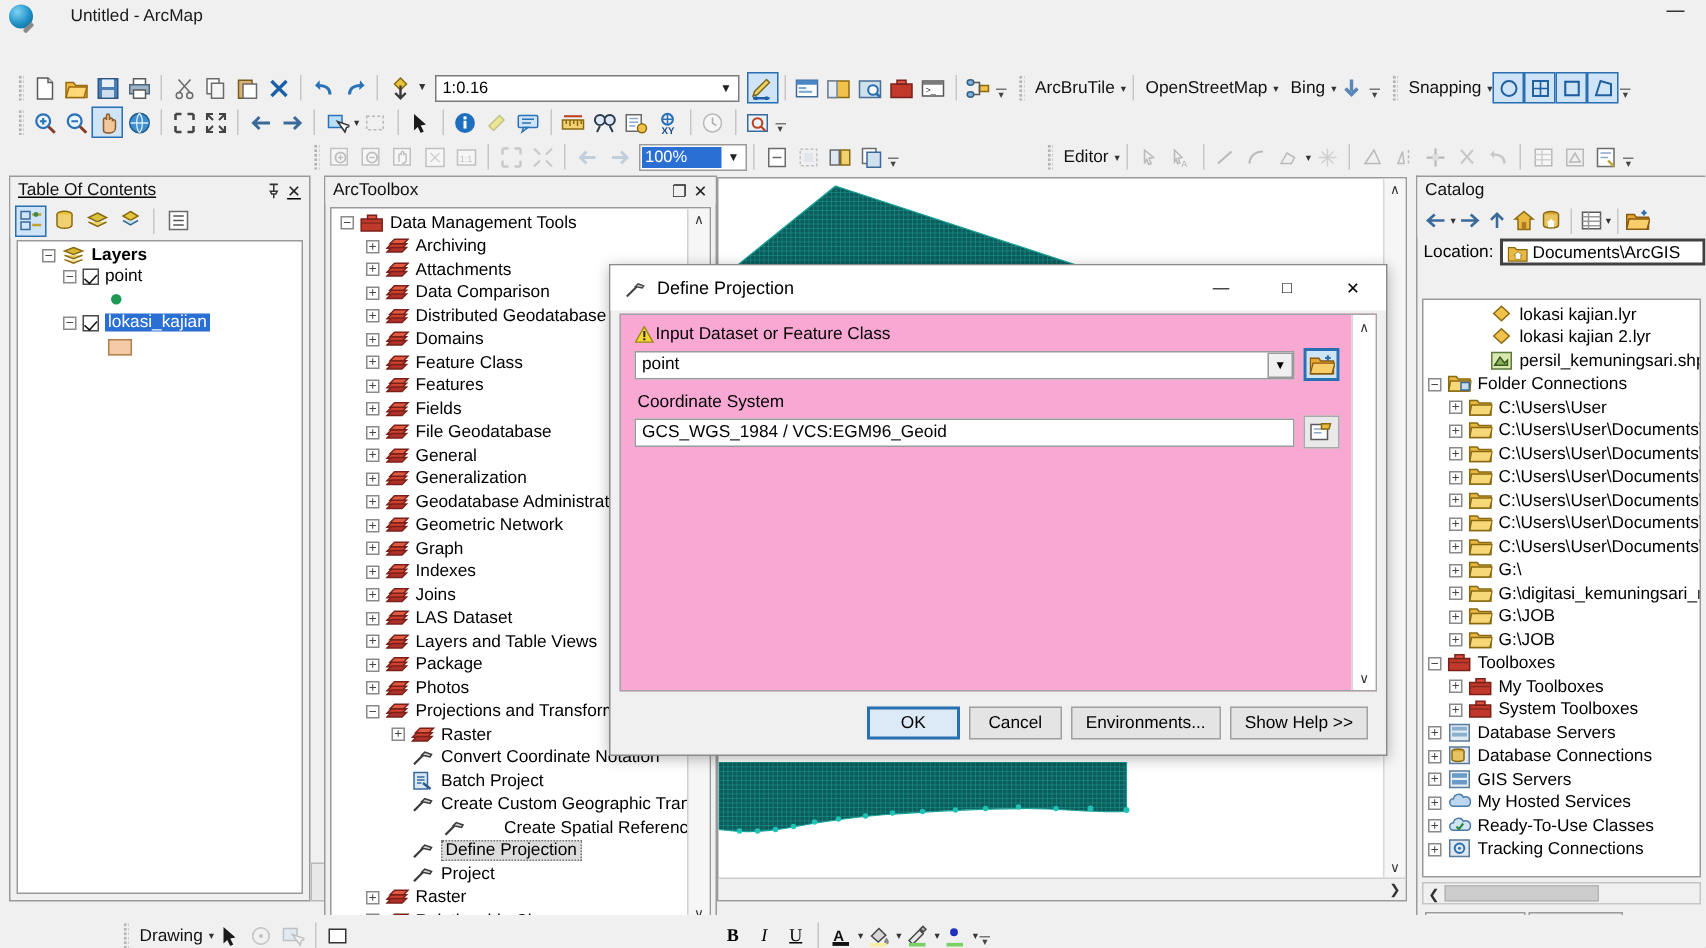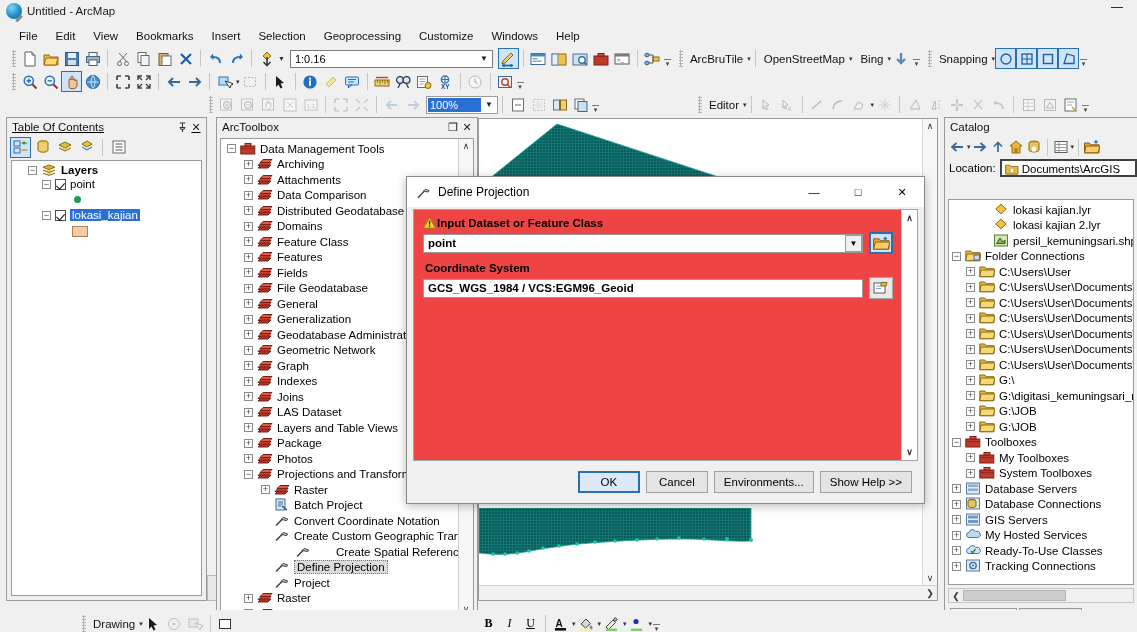--- a/index.html
+++ b/index.html
@@ -10,21 +10,21 @@
     font-family: "Liberation Sans", sans-serif;
     font-size: 11px;
     color: #000;
     background: #f0f0f0;
   }
   #app { position: relative; width: 1137px; height: 632px; background: #f0f0f0; }
 
   
   .titlebar {
     position: absolute; left: 0; top: 0; width: 1137px; height: 22px;
-    background: #f0f0f0; display: flex; align-items: center;
+    background: #f0f0f0; display: flex; align-items: center; gap: 20px;
   }
   .titlebar .tb-icon {
     width: 16px; height: 16px; margin: 0 5px 0 6px;
     border-radius: 50%;
     background: radial-gradient(circle at 35% 30%, #7fd4f5 0%, #1f8fc4 55%, #0d5d86 100%);
     position: relative; flex: none;
   }
   .titlebar .tb-icon:after {
     content: ""; position: absolute; right: -1px; bottom: -1px;
     width: 8px; height: 3px; background: #8a8a8a; transform: rotate(-45deg);
@@ -116,21 +116,21 @@
   
   .dialog {
     position: absolute; background: #f0f0f0; border: 1px solid #8a8a8a;
     box-shadow: 0 2px 9px rgba(0,0,0,0.28);
   }
   .dlg-title { height: 30px; display: flex; align-items: center; padding-left: 9px; background: #fff; }
   .dlg-title .dtxt { font-size: 12px; margin-left: 7px; flex: 1; }
   .dlg-ctl { width: 44px; height: 29px; display: flex; align-items: center; justify-content: center; }
   .dlg-body {
     position: absolute; left: 6px; right: 6px; top: 32px; bottom: 42px;
-    background: #ef4444; border: 1px solid #a5a5a5; display: flex; font-weight: bold;
+    background: #f9a8d4; border: 1px solid #a5a5a5; display: flex;
   }
   .dlg-fields { flex: 1; padding: 7px 8px 0 9px; }
   .dlg-lbl { font-size: 11.5px; margin-bottom: 3px; display: flex; align-items: center; }
   .inp-row { display: flex; align-items: center; margin-bottom: 8px; }
   .txtbox {
     height: 19px; border: 1px solid #9a9a9a; background: #fff; flex: 1;
     display: flex; align-items: center; font-size: 11.5px; padding-left: 4px;
   }
   .txtbox .ddarr {
     width: 17px; height: 17px; border: 1px solid #9a9a9a; background: #f0f0f0;
@@ -192,32 +192,20 @@
 <body>
 
 <div id="app">
 
   <div class="titlebar">
     <span class="tb-icon"></span>
     <span class="tb-text">Untitled - ArcMap</span>
     <span class="win-min"></span>
   </div>
 
-  <div class="menubar">
-    <div class="menu-item">File</div>
-    <div class="menu-item">Edit</div>
-    <div class="menu-item">View</div>
-    <div class="menu-item">Bookmarks</div>
-    <div class="menu-item">Insert</div>
-    <div class="menu-item">Selection</div>
-    <div class="menu-item">Geoprocessing</div>
-    <div class="menu-item">Customize</div>
-    <div class="menu-item">Windows</div>
-    <div class="menu-item">Help</div>
-  </div>
 
   <div class="toolbar-row" style="top:47px; left:8px;">
     <span class="tb-grip"></span>
 
     <span class="tb-btn">
       <svg class="ic" viewBox="0 0 16 16">
           <path d="M3 1h7l3 3v11H3z" fill="#fff" stroke="#5a5a5a"></path>
           <path d="M10 1v3h3" fill="#dfe8f2" stroke="#5a5a5a"></path>
         </svg>
     </span>
@@ -1047,33 +1035,33 @@
             <span style="width: 16px; height: 14px; margin-right: 4px; flex: 0 0 auto; display: inline-block;"><svg width="16" height="13" viewBox="0 0 16 13">
                 <path d="M1 8.5l3-3h10l-3 3z" fill="#d0402e" stroke="#7a2018"></path>
                 <path d="M1 11l3-3h10l-3 3z" fill="#b0302a" stroke="#7a2018"></path>
                 <path d="M3 5.5l3-3h9l-3 3z" fill="#e05a44" stroke="#7a2018"></path>
               </svg></span>
             <span>Raster</span>
           </div>
           <div class="trow" style="padding-left: 40px;">
             <span class="exp none"></span>
             <span style="width: 16px; height: 14px; margin-right: 4px; flex: 0 0 auto; display: inline-block;"><svg width="16" height="13" viewBox="0 0 16 13">
+                <path d="M2 11.5l6-6" stroke="#3a3a3a" stroke-width="1.5"></path>
+                <path d="M7.2 5.4l2-2 4.5 1.6-1 1.6z" fill="#d0d0d0" stroke="#3a3a3a"></path>
+              </svg></span>
+            <span>Convert Coordinate Notation</span>
+          </div>
+          <div class="trow" style="padding-left: 40px;">
+            <span class="exp none"></span>
+            <span style="width: 16px; height: 14px; margin-right: 4px; flex: 0 0 auto; display: inline-block;"><svg width="16" height="13" viewBox="0 0 16 13">
                 <rect x="2" y="1" width="9" height="11" fill="#d8e8f5" stroke="#3a6a9a"></rect>
                 <path d="M4 4h5M4 6h5M4 8h3" stroke="#3a6a9a"></path>
                 <path d="M8 8l5 4" stroke="#2a5a8a" stroke-width="1.6"></path>
               </svg></span>
             <span>Batch Project</span>
-          </div>
-          <div class="trow" style="padding-left: 40px;">
-            <span class="exp none"></span>
-            <span style="width: 16px; height: 14px; margin-right: 4px; flex: 0 0 auto; display: inline-block;"><svg width="16" height="13" viewBox="0 0 16 13">
-                <path d="M2 11.5l6-6" stroke="#3a3a3a" stroke-width="1.5"></path>
-                <path d="M7.2 5.4l2-2 4.5 1.6-1 1.6z" fill="#d0d0d0" stroke="#3a3a3a"></path>
-              </svg></span>
-            <span>Convert Coordinate Notation</span>
           </div>
           <div class="trow" style="padding-left: 40px;">
             <span class="exp none"></span>
             <span style="width: 16px; height: 14px; margin-right: 4px; flex: 0 0 auto; display: inline-block;"><svg width="16" height="13" viewBox="0 0 16 13">
                 <path d="M2 11.5l6-6" stroke="#3a3a3a" stroke-width="1.5"></path>
                 <path d="M7.2 5.4l2-2 4.5 1.6-1 1.6z" fill="#d0d0d0" stroke="#3a3a3a"></path>
               </svg></span>
             <span>Create Custom Geographic Transformation</span>
           </div>
           <div class="trow" style="padding-left: 40px; gap: 21px;">

